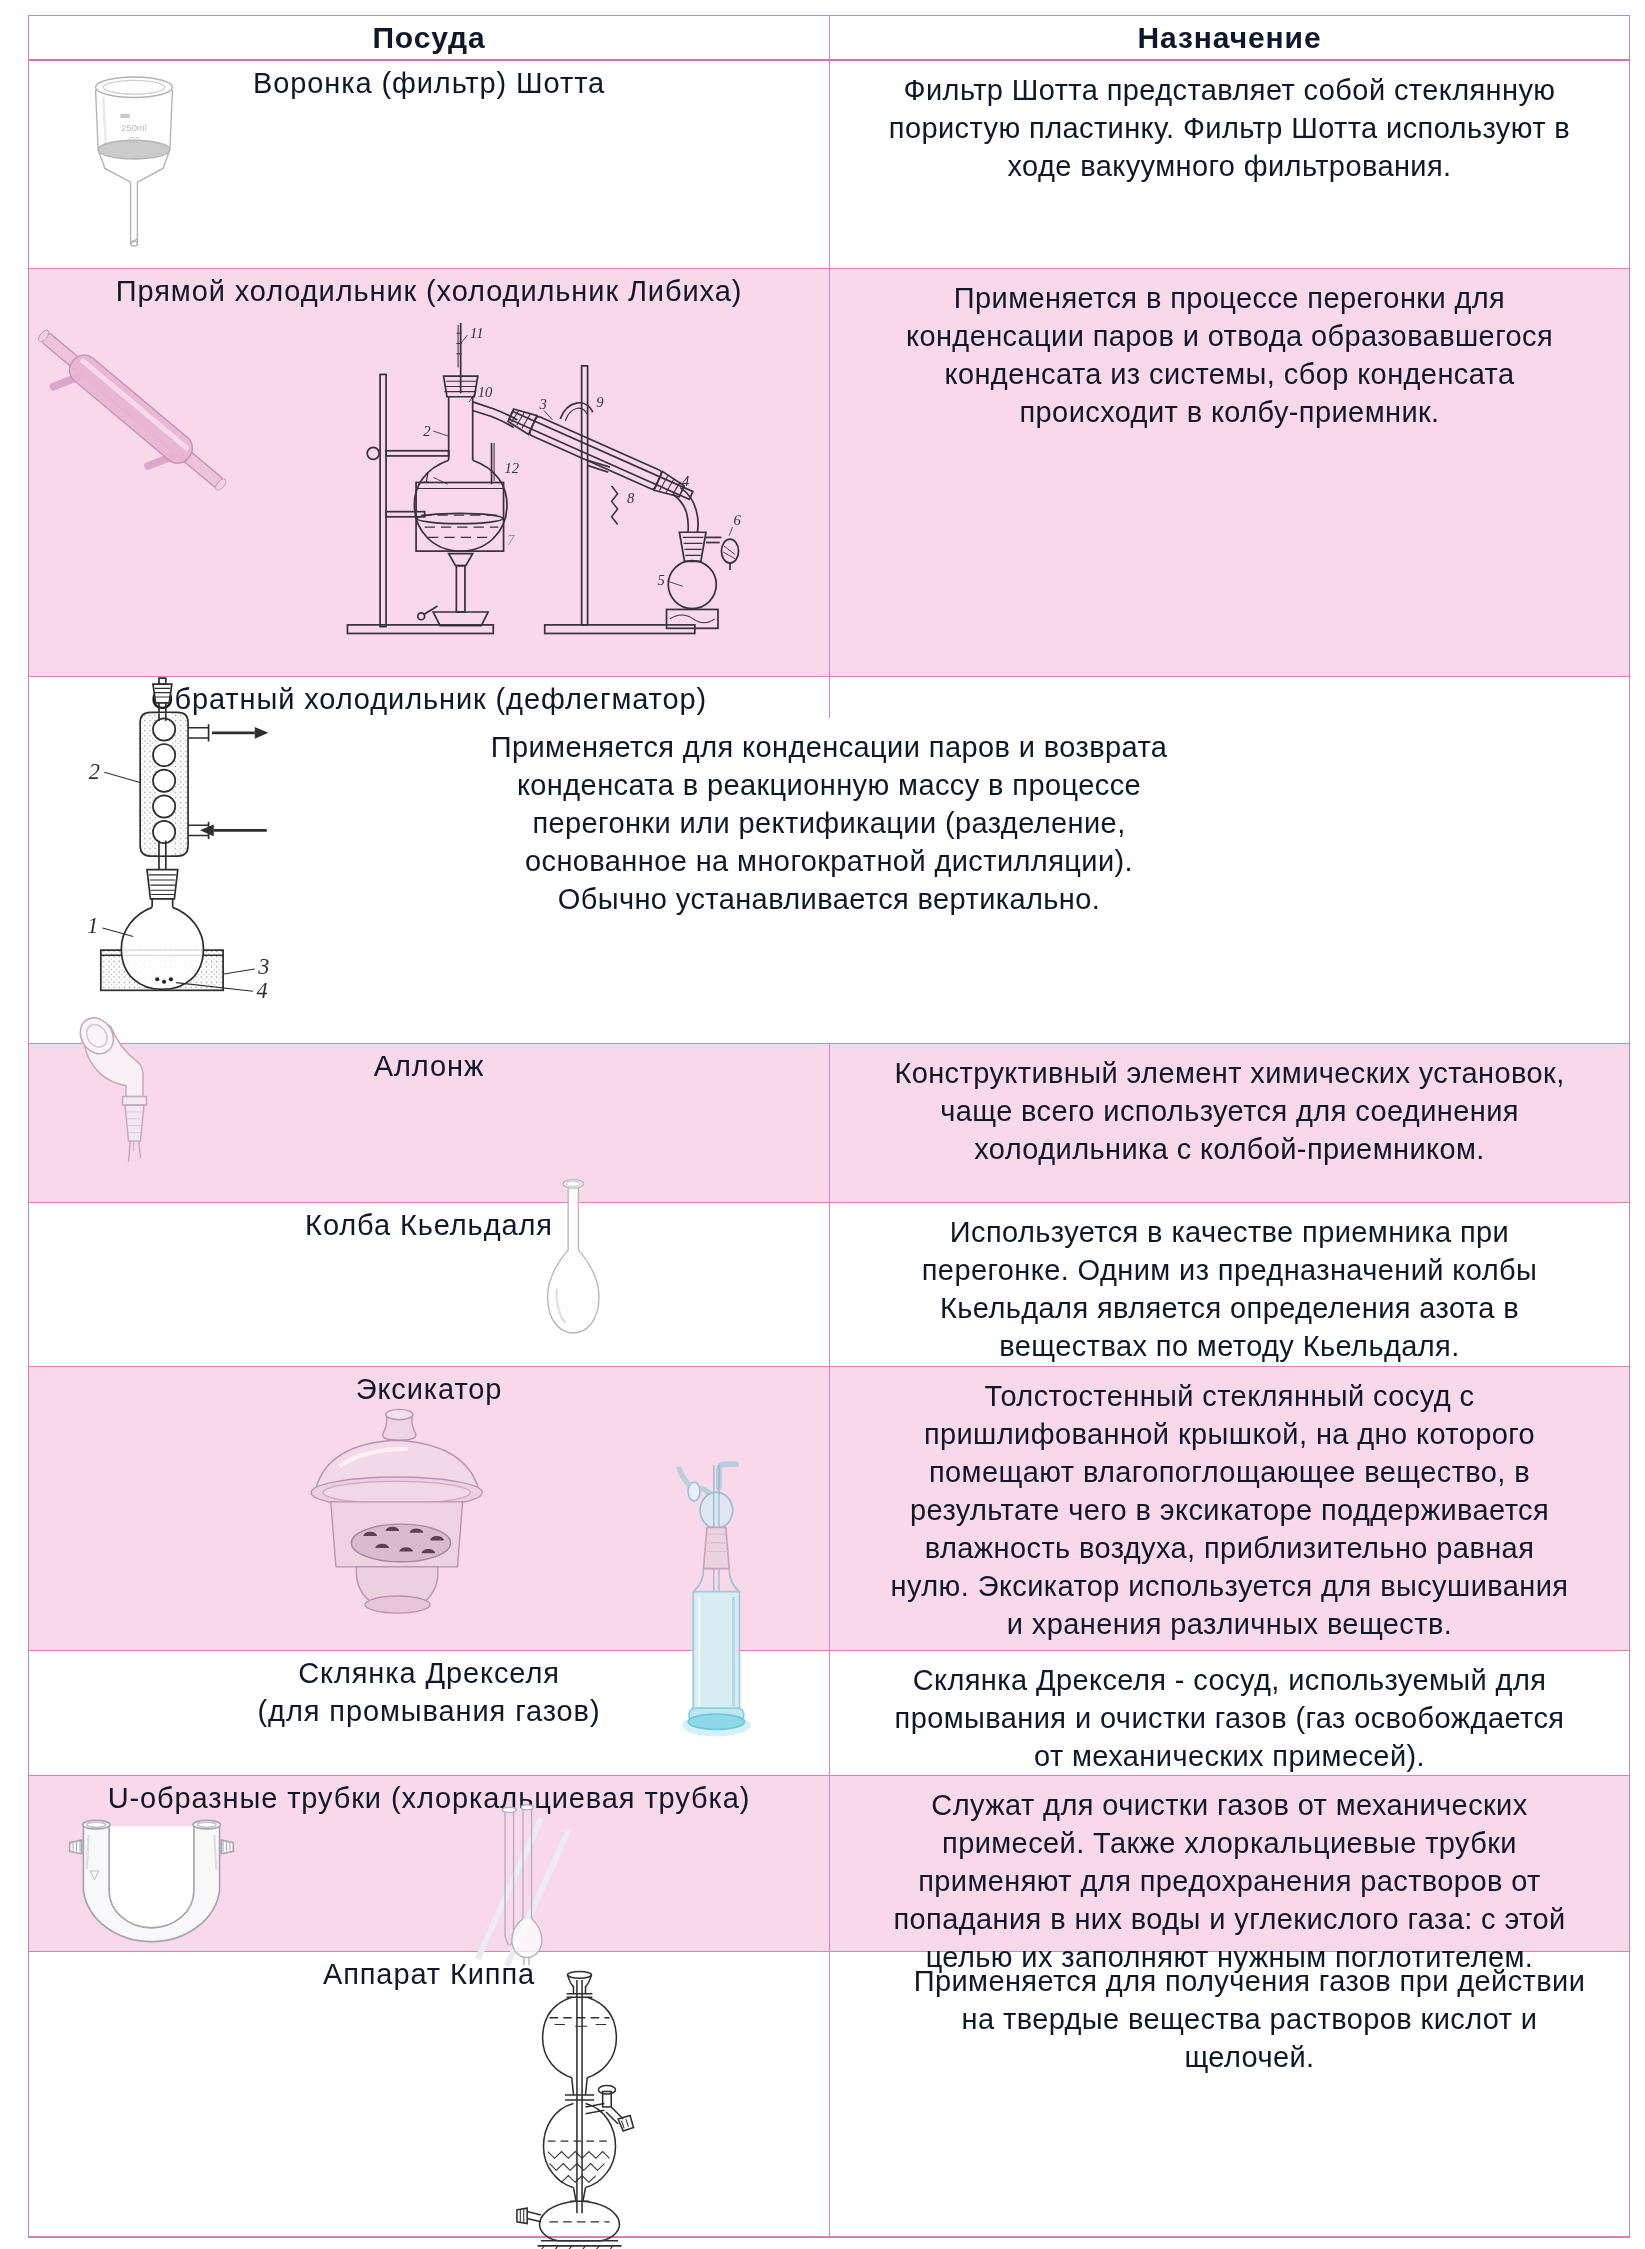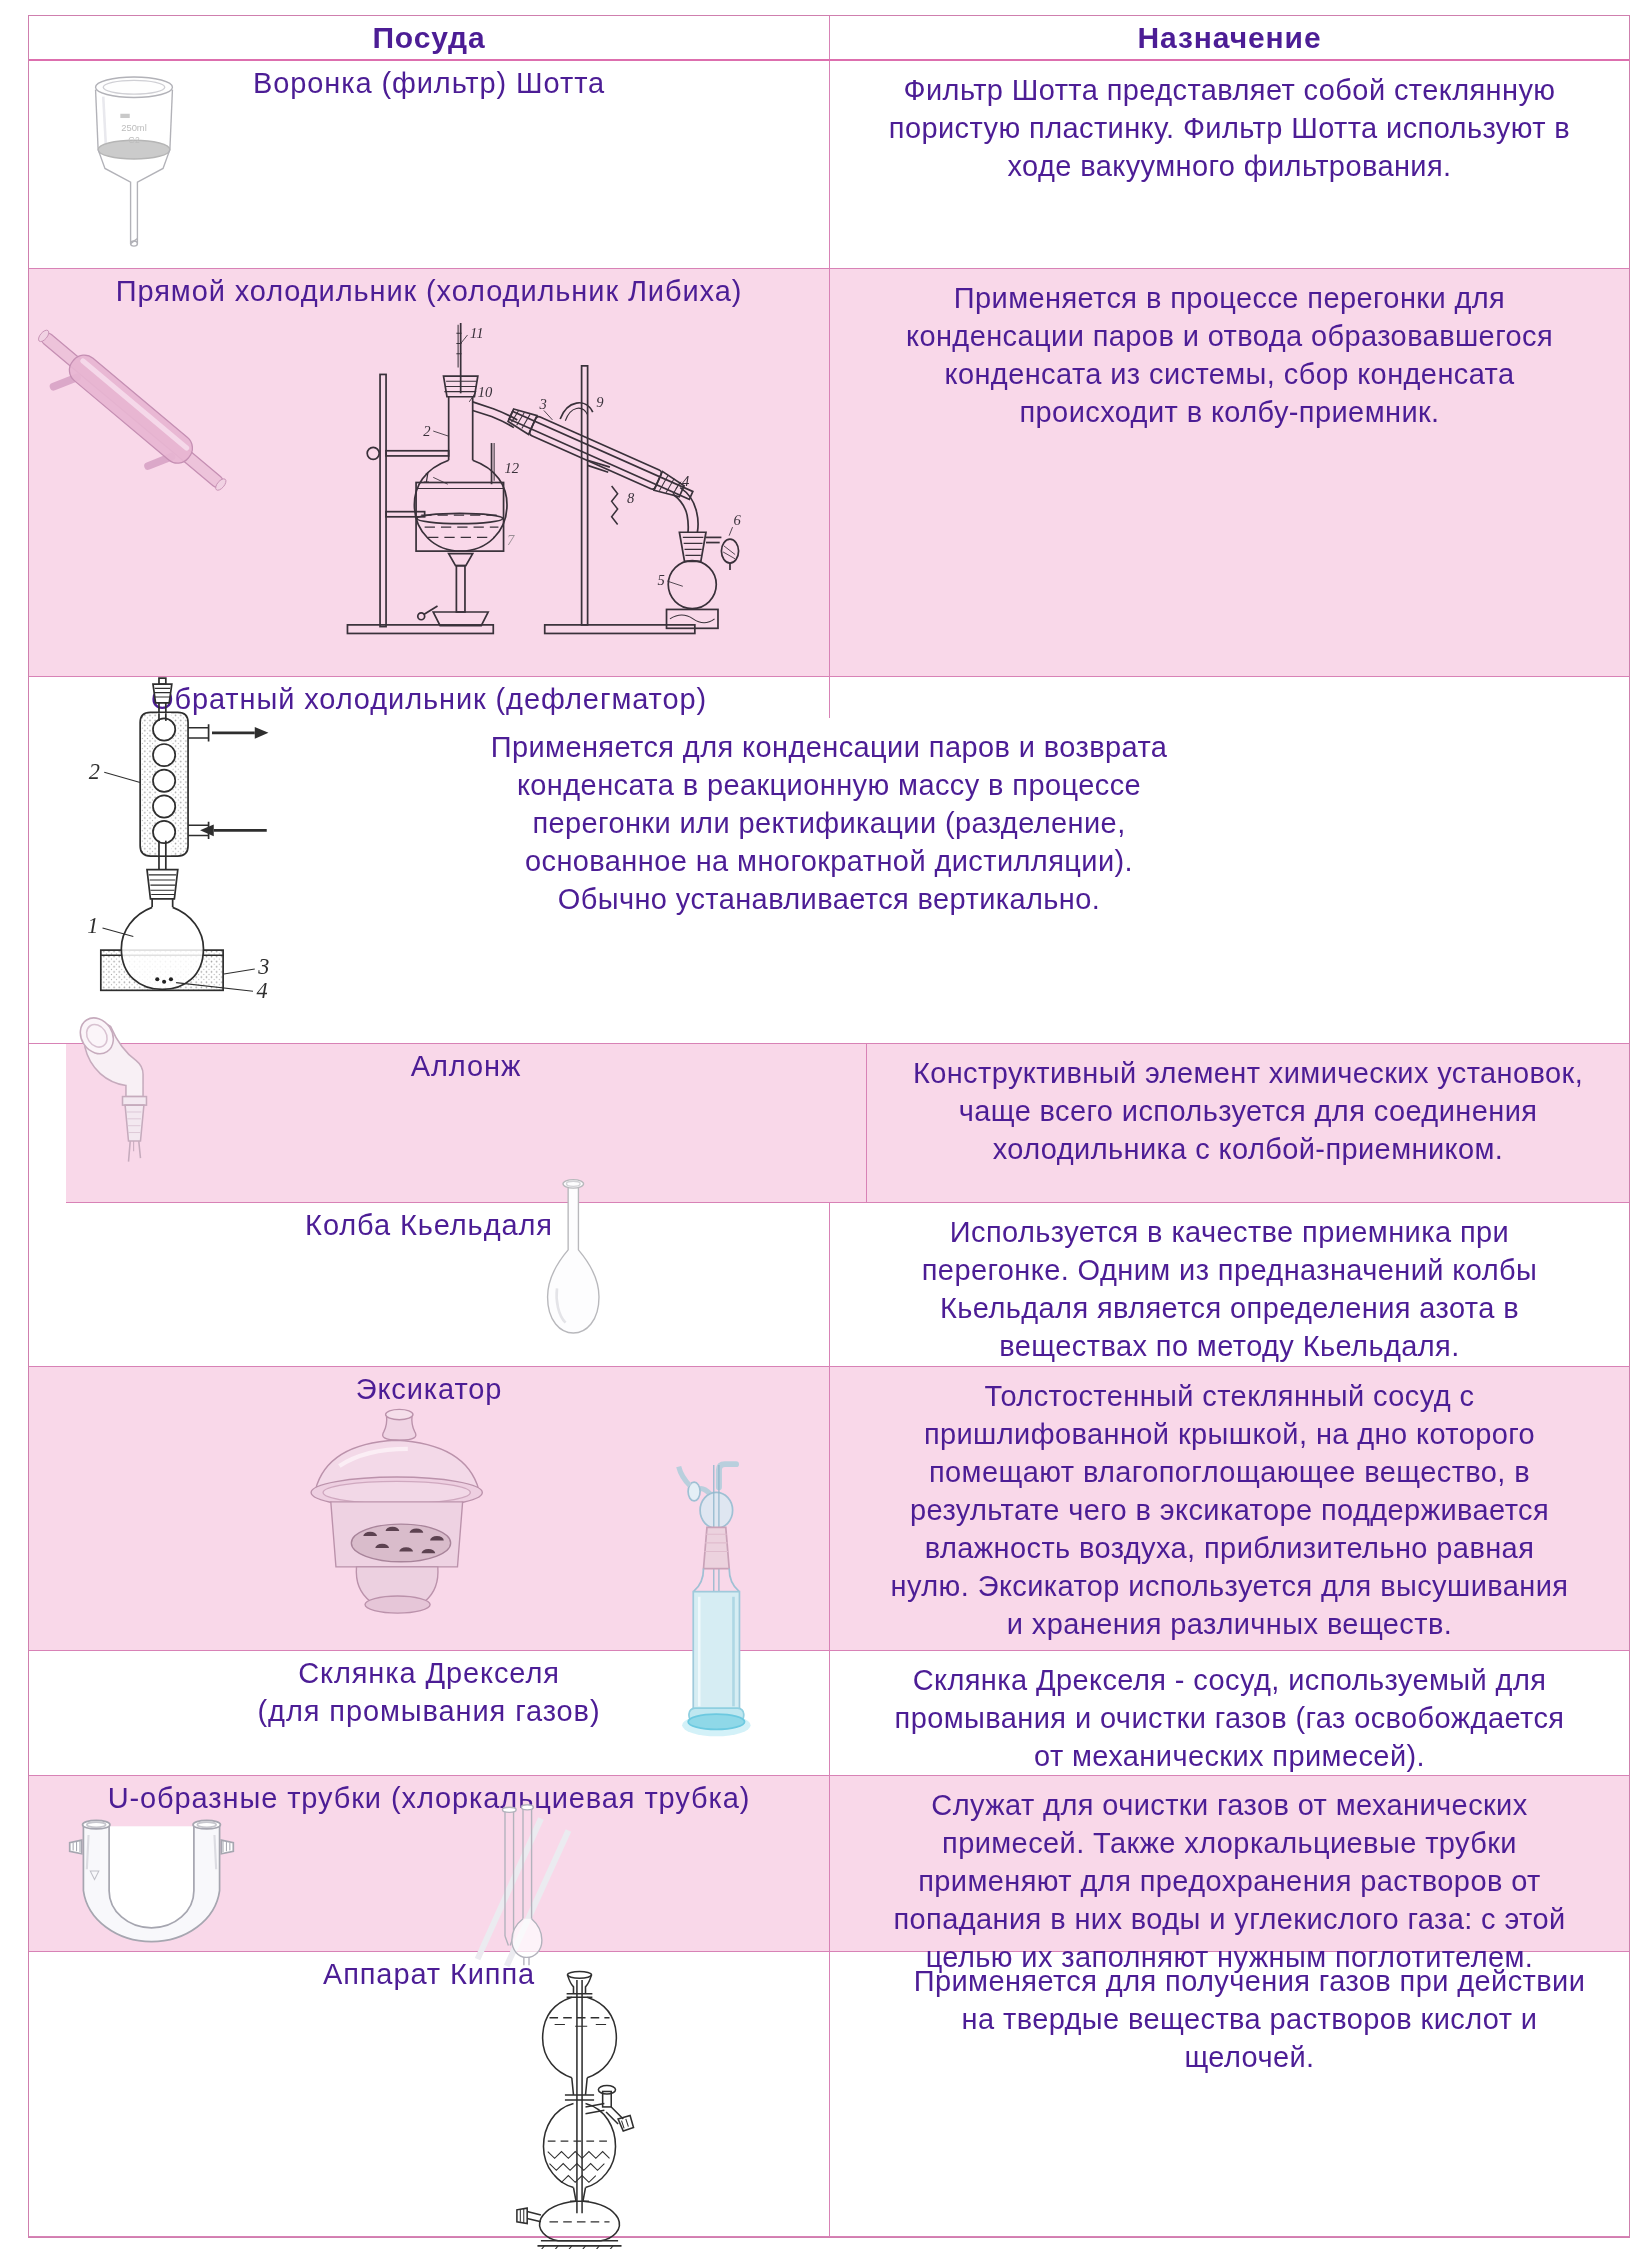--- a/index.html
+++ b/index.html
@@ -1,17 +1,17 @@
 <!DOCTYPE html>
 <html style="font-size:13.7px"><head>
 <meta charset="utf-8">
 <style>
   html,body{margin:0;padding:0;background:#ffffff;}
   .page{position:relative;width:1646px;height:2250px;background:#ffffff;overflow:hidden;
-        font-family:"Liberation Sans","DejaVu Sans",sans-serif;color:#4c1d95;}
+        font-family:"Liberation Sans","DejaVu Sans",sans-serif;color:#0f172a;}
   .table{position:absolute;left:28px;top:15.4px;width:1602px;height:2223px;
          border:1.7px solid #cf7fae;box-sizing:border-box;display:flex;flex-direction:column;}
   .row{display:flex;box-sizing:border-box;border-bottom:1.7px solid #d882b6;}
   .row:last-child{border-bottom:none;}
   .row.header{height:45px;border-bottom:2.6px solid #dd6fae;}
   .row.pink{background:#f9d8e9;}
   .row.white{background:#ffffff;}
   .cell{box-sizing:border-box;}
   .cell.left{width:801px;border-right:1.7px solid #d882b6;position:relative;}
   .cell.right{flex:1;position:relative;}
@@ -68,21 +68,21 @@
       </div>
       <div class="cell right">
         <div class="desc">Применяется для конденсации паров и возврата
 конденсата в реакционную массу в процессе
 перегонки или ректификации (разделение,
 основанное на многократной дистилляции).
 Обычно устанавливается вертикально.</div>
       </div>
     </div>
 
-    <div class="row pink" style="height:159px;margin-left:37px;">
+    <div class="row pink" style="height:159px;">
       <div class="cell left">
         <div class="title">Аллонж</div>
       </div>
       <div class="cell right">
         <div class="desc">Конструктивный элемент химических установок,
 чаще всего используется для соединения
 холодильника с колбой-приемником.</div>
       </div>
     </div>
 

